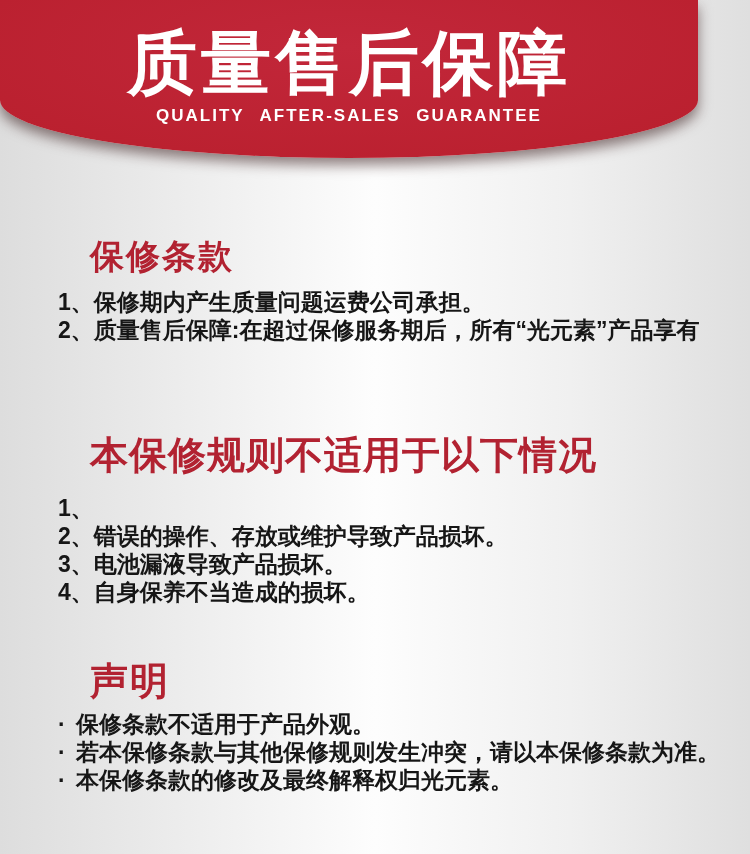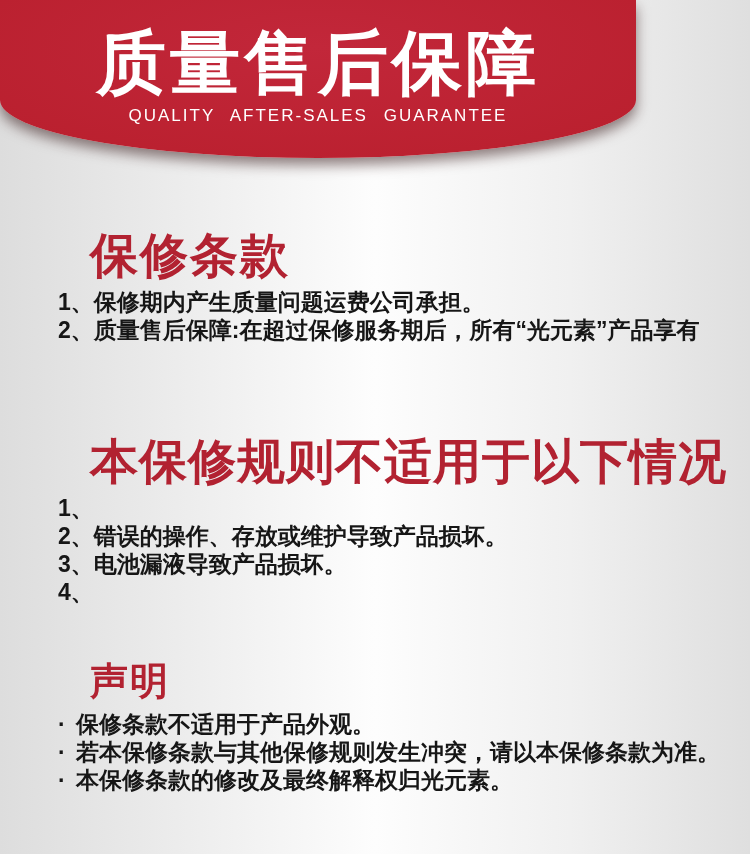--- a/index.html
+++ b/index.html
@@ -3,42 +3,42 @@
 <meta charset="utf-8">
 <style>
   html,body{margin:0;padding:0;}
   body{
     width:750px;height:854px;
     position:relative;overflow:hidden;
     font-family:"Liberation Sans","DejaVu Sans",sans-serif;
     background:linear-gradient(90deg,#dddddd 0%,#ebebeb 22%,#fdfdfd 50%,#f0f0f0 76%,#dfdfdf 100%);
   }
   .banner{
-    position:absolute;top:0;left:0;width:636px;height:158px;
+    position:absolute;top:0;left:0;width:698px;height:158px;
     background:radial-gradient(130% 170% at 50% 30%, #c2273a 0%, #b91f2d 55%, #ae1d2a 100%);
     border-radius:0 0 50% 50% / 0 0 58px 58px;
     box-shadow:0 7px 13px rgba(55,25,25,.55);
     text-align:center;
   }
   .banner-title{
     margin:0;padding-top:28px;
     font-size:70px;line-height:1.02;font-weight:bold;
     color:#ffffff;letter-spacing:4px;white-space:nowrap;
   }
   .banner-subtitle{
     margin-top:7px;
-    font-size:17px;font-weight:normal;color:#ffffff;
+    font-size:17px;font-weight:bold;color:#ffffff;
     letter-spacing:2px;word-spacing:9px;white-space:nowrap;
   }
   .sec-heading{
     position:absolute;left:90px;margin:0;
     font-weight:bold;color:#b22231;white-space:nowrap;
   }
-  #heading-1{top:224px;font-size:48px;letter-spacing:2px;}
-  #heading-2{top:430px;font-size:48px;letter-spacing:1px;}
+  #heading-1{top:234px;font-size:34px;letter-spacing:2px;}
+  #heading-2{top:430px;font-size:38px;letter-spacing:1px;}
   #heading-3{top:656px;font-size:38px;letter-spacing:2px;}
   .list{
     position:absolute;left:58px;width:672px;
     font-size:23px;font-weight:bold;color:#161616;line-height:27px;
   }
   #list-1{top:289px;}
   #list-2{top:495px;}
   #list-3{top:711px;}
   .li{display:flex;align-items:flex-start;margin-bottom:1px;}
   .li .marker{flex:0 0 33px;white-space:nowrap;}
@@ -81,20 +81,23 @@
     </div>
   </div>
   <div class="li">
     <span class="marker">3、</span>
     <div class="lines">
       <div>电池漏液导致产品损坏。</div>
     </div>
   </div>
   <div class="li">
     <span class="marker">4、</span>
+    <div class="lines">
+      <div>自身保养不当造成的损坏。</div>
+    </div>
   </div>
 </div>
 
 <h2 class="sec-heading" id="heading-3">声明</h2>
 <div class="list" id="list-3">
   <div class="li bullet">
     <span class="marker">·</span>
     <div class="lines">
       <div>保修条款不适用于产品外观。</div>
     </div>

